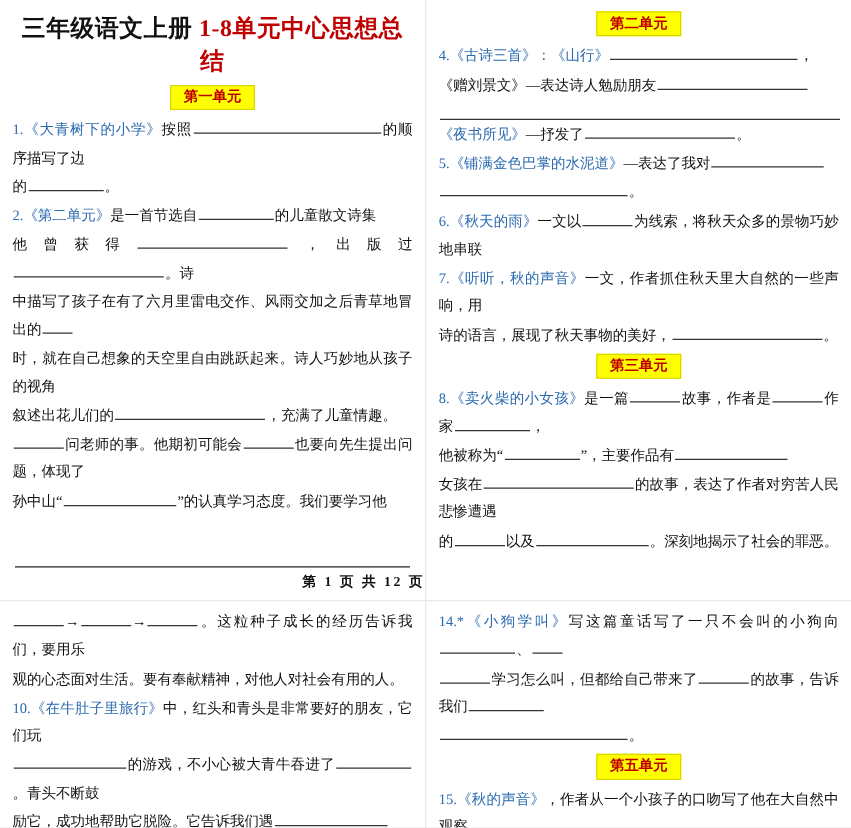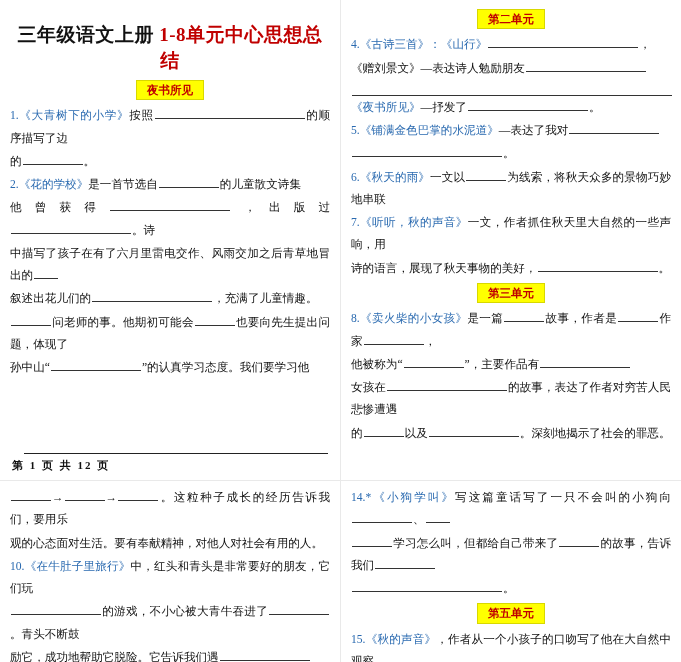--- a/index.html
+++ b/index.html
@@ -20,21 +20,21 @@
     position:relative;
     overflow:hidden;
     padding:6px 10px 0 10px;
     box-sizing:border-box;
   }
   .doc-title{
     text-align:center;
     font-weight:bold;
     font-size:19px;
     letter-spacing:0.5px;
-    margin:16px 0 6px 0;
+    margin:4px 0 6px 0;
     color:#111;
   }
   .doc-title .hl{color:#c00000;}
   .unit-badge{
     display:block;
     width:66px;
     margin:3px auto 5px auto;
     text-align:center;
     font-size:11.5px;
     font-weight:bold;
@@ -63,22 +63,22 @@
   }
   .b-xs{width:24px;}
   .b-s{width:40px;}
   .b-m{width:60px;}
   .b-l{width:90px;}
   .b-xl{width:120px;}
   .b-xxl{width:150px;}
   .b-full{width:100%;display:block;margin-top:2px;}
   .footer{
     position:absolute;
-    left:12px;right:0;bottom:7px;
-    text-align:left;
+    left:0;right:0;bottom:7px;
+    text-align:right;
     font-size:11px;
     font-weight:bold;
     letter-spacing:2px;
     color:#111;
   }
   .footer .rule{
     display:block;
     border-top:1px solid #222;
     margin:0 12px 4px 12px;
     height:0;
@@ -87,28 +87,29 @@
     overflow:hidden;
   }
 </style>
 </head>
 <body>
 
 <div class="sheet-grid">
 
   <div class="page">
     <div class="doc-title"><span>三年级语文上册 </span><span class="hl">1-8单元中心思想总结</span></div>
-    <div class="unit-badge">夜书所见</div>
+    <div class="unit-badge">第一单元</div>
 
     <p class="para"><span class="num">1.</span><span class="bk">《大青树下的小学》</span>按照<span class="blank b-xxl"></span>的顺序描写了边</p>
     <p class="para">的<span class="blank b-m"></span>。</p>
 
-    <p class="para"><span class="num">2.</span><span class="bk">《花的学校》</span>是一首节选自<span class="blank b-m"></span>的儿童散文诗集</p>
+    <p class="para"><span class="num">2.</span><span class="bk">《第二单元》</span>是一首节选自<span class="blank b-m"></span>的儿童散文诗集</p>
     <p class="para">他曾获得<span class="blank b-xl"></span>，出版过<span class="blank b-xl"></span>。诗</p>
     <p class="para">中描写了孩子在有了六月里雷电交作、风雨交加之后青草地冒出的<span class="blank b-xs"></span></p>
+    <p class="para">时，就在自己想象的天空里自由跳跃起来。诗人巧妙地从孩子的视角</p>
     <p class="para">叙述出花儿们的<span class="blank b-xl"></span>，充满了儿童情趣。</p>
 
     <p class="para"><span class="blank b-s"></span>问老师的事。他期初可能会<span class="blank b-s"></span>也要向先生提出问题，体现了</p>
     <p class="para">孙中山“<span class="blank b-l"></span>”的认真学习态度。我们要学习他</p>
 
     <div class="footer"><span class="rule"></span><span>第 1 页 共 12 页</span></div>
   </div>
 
   <div class="page">
     <div class="unit-badge">第二单元</div>

